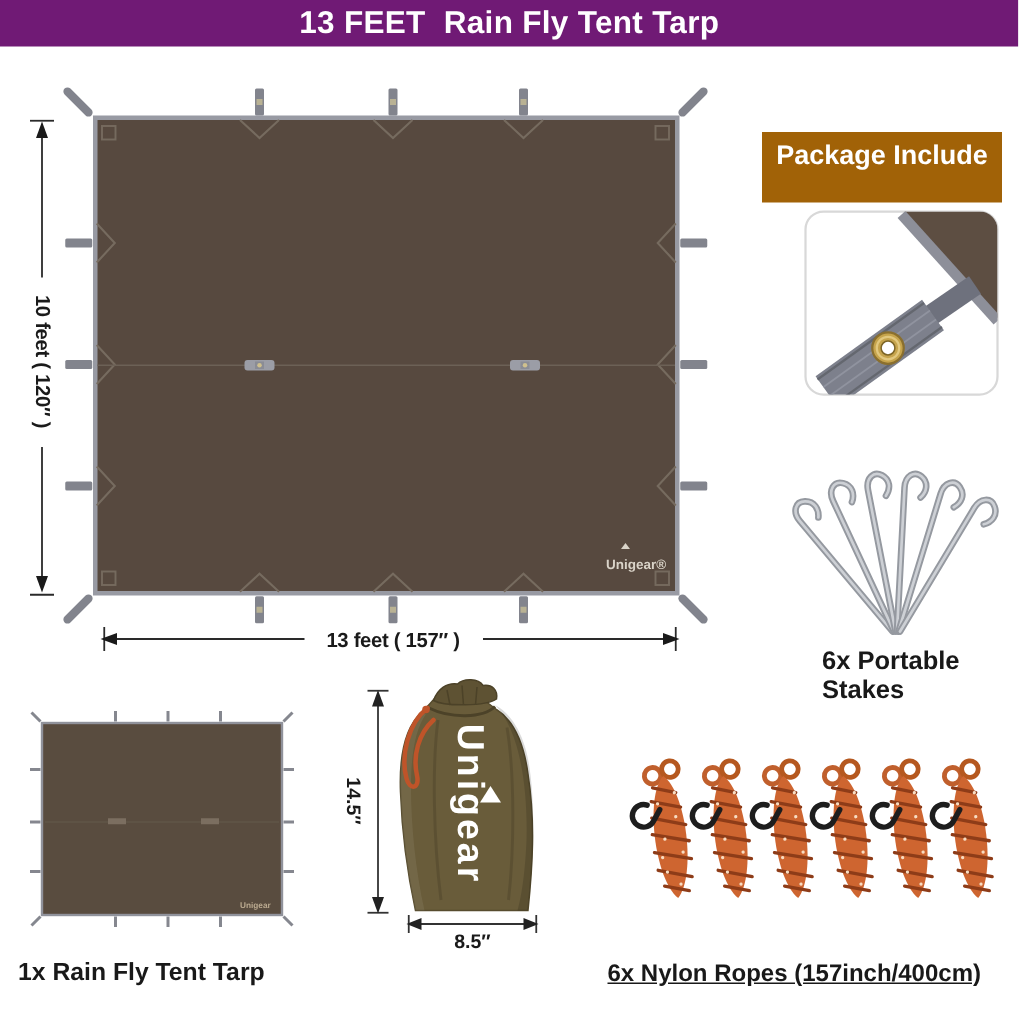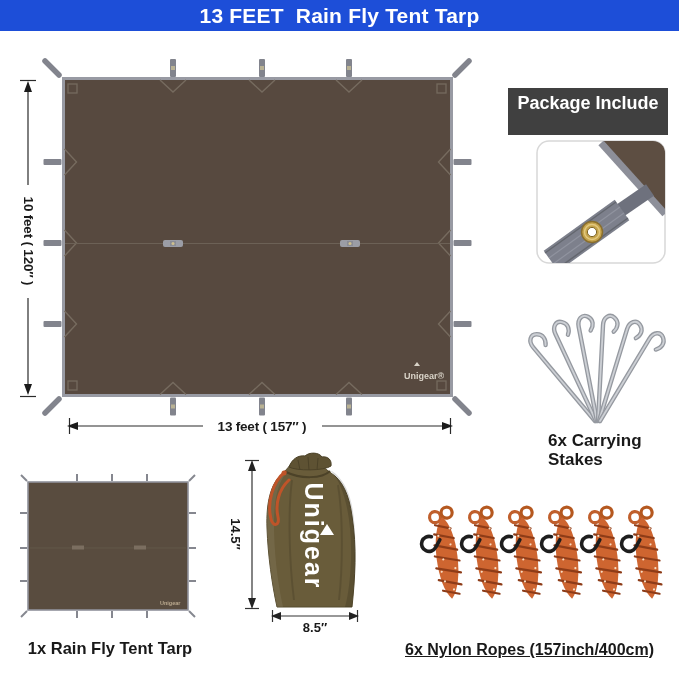--- a/index.html
+++ b/index.html
@@ -1,35 +1,35 @@
 <!DOCTYPE html>
 <html><head>
 <meta charset="utf-8">
 <style>
   html,body{margin:0;padding:0;background:#ffffff;}
   .stage{
     position:relative;width:679px;height:674px;background:#ffffff;overflow:hidden;
     font-family:"Liberation Sans",sans-serif;
   }
   .banner{
-    position:absolute;left:0;top:0;width:679px;height:31px;background:#1d4ed8;
+    position:absolute;left:0;top:0;width:679px;height:31px;background:#701a75;
     color:#ffffff;font-size:21px;font-weight:bold;text-align:center;line-height:31px;
     white-space:pre;letter-spacing:.2px;
   }
   .abs{position:absolute;}
   .pkg-header{
-    position:absolute;left:508px;top:88px;width:160px;height:47px;background:#404040;
+    position:absolute;left:508px;top:88px;width:160px;height:47px;background:#a16207;
     color:#ffffff;font-size:18px;font-weight:bold;text-align:center;line-height:30px;
   }
   .item-label{
     position:absolute;color:#191919;font-weight:bold;
   }
   .lbl-tie{left:531px;top:272px;width:140px;font-size:16px;text-align:center;}
   .lbl-stakes{left:548px;top:431px;width:130px;font-size:17px;line-height:19px;}
-  .lbl-thumb{left:12px;top:639px;width:196px;font-size:16.5px;text-align:center;}
+  .lbl-thumb{left:12px;top:639px;width:196px;font-size:16.5px;text-align:left;}
   .lbl-bag{left:247px;top:634px;width:175px;font-size:17px;line-height:19.5px;}
   .lbl-ropes{left:405px;top:641px;font-size:16px;white-space:nowrap;text-decoration:underline;}
   svg text{font-family:"Liberation Sans",sans-serif;}
 </style>
 </head>
 <body>
 
 <div class="stage">
 
   <div class="banner">13 FEET  Rain Fly Tent Tarp</div>
@@ -145,21 +145,21 @@
         <path d="M0,0 L0,-96 C0,-104 6,-108 11,-104 C16,-100 15,-94 11,-90" fill="none" stroke="#cdd0d5" stroke-width="1.8" stroke-linecap="round"></path>
       </g>
     </defs>
     <use href="#stake" transform="translate(595,421) rotate(-40)"></use>
     <use href="#stake" transform="translate(596,421) rotate(-25)"></use>
     <use href="#stake" transform="translate(597,421) rotate(-11)"></use>
     <use href="#stake" transform="translate(598,421) rotate(3)"></use>
     <use href="#stake" transform="translate(599,421) rotate(17)"></use>
     <use href="#stake" transform="translate(600,421) rotate(31)"></use>
   </svg>
-  <div class="item-label lbl-stakes">6x Carrying Stakes</div>
+  <div class="item-label lbl-stakes">6x Portable Stakes</div>
 
   <svg class="abs" style="left:12px;top:464px" width="196" height="162" viewBox="12 464 196 162">
     <rect x="28" y="482" width="160" height="128" fill="#594c3f" stroke="#90929b" stroke-width="1.6"></rect>
     <g stroke="#85878f" stroke-width="2">
       <line x1="77" y1="474" x2="77" y2="481"></line>
         <line x1="112" y1="474" x2="112" y2="481"></line>
         <line x1="147" y1="474" x2="147" y2="481"></line>
       <line x1="77" y1="611" x2="77" y2="618"></line>
         <line x1="112" y1="611" x2="112" y2="618"></line>
         <line x1="147" y1="611" x2="147" y2="618"></line>

